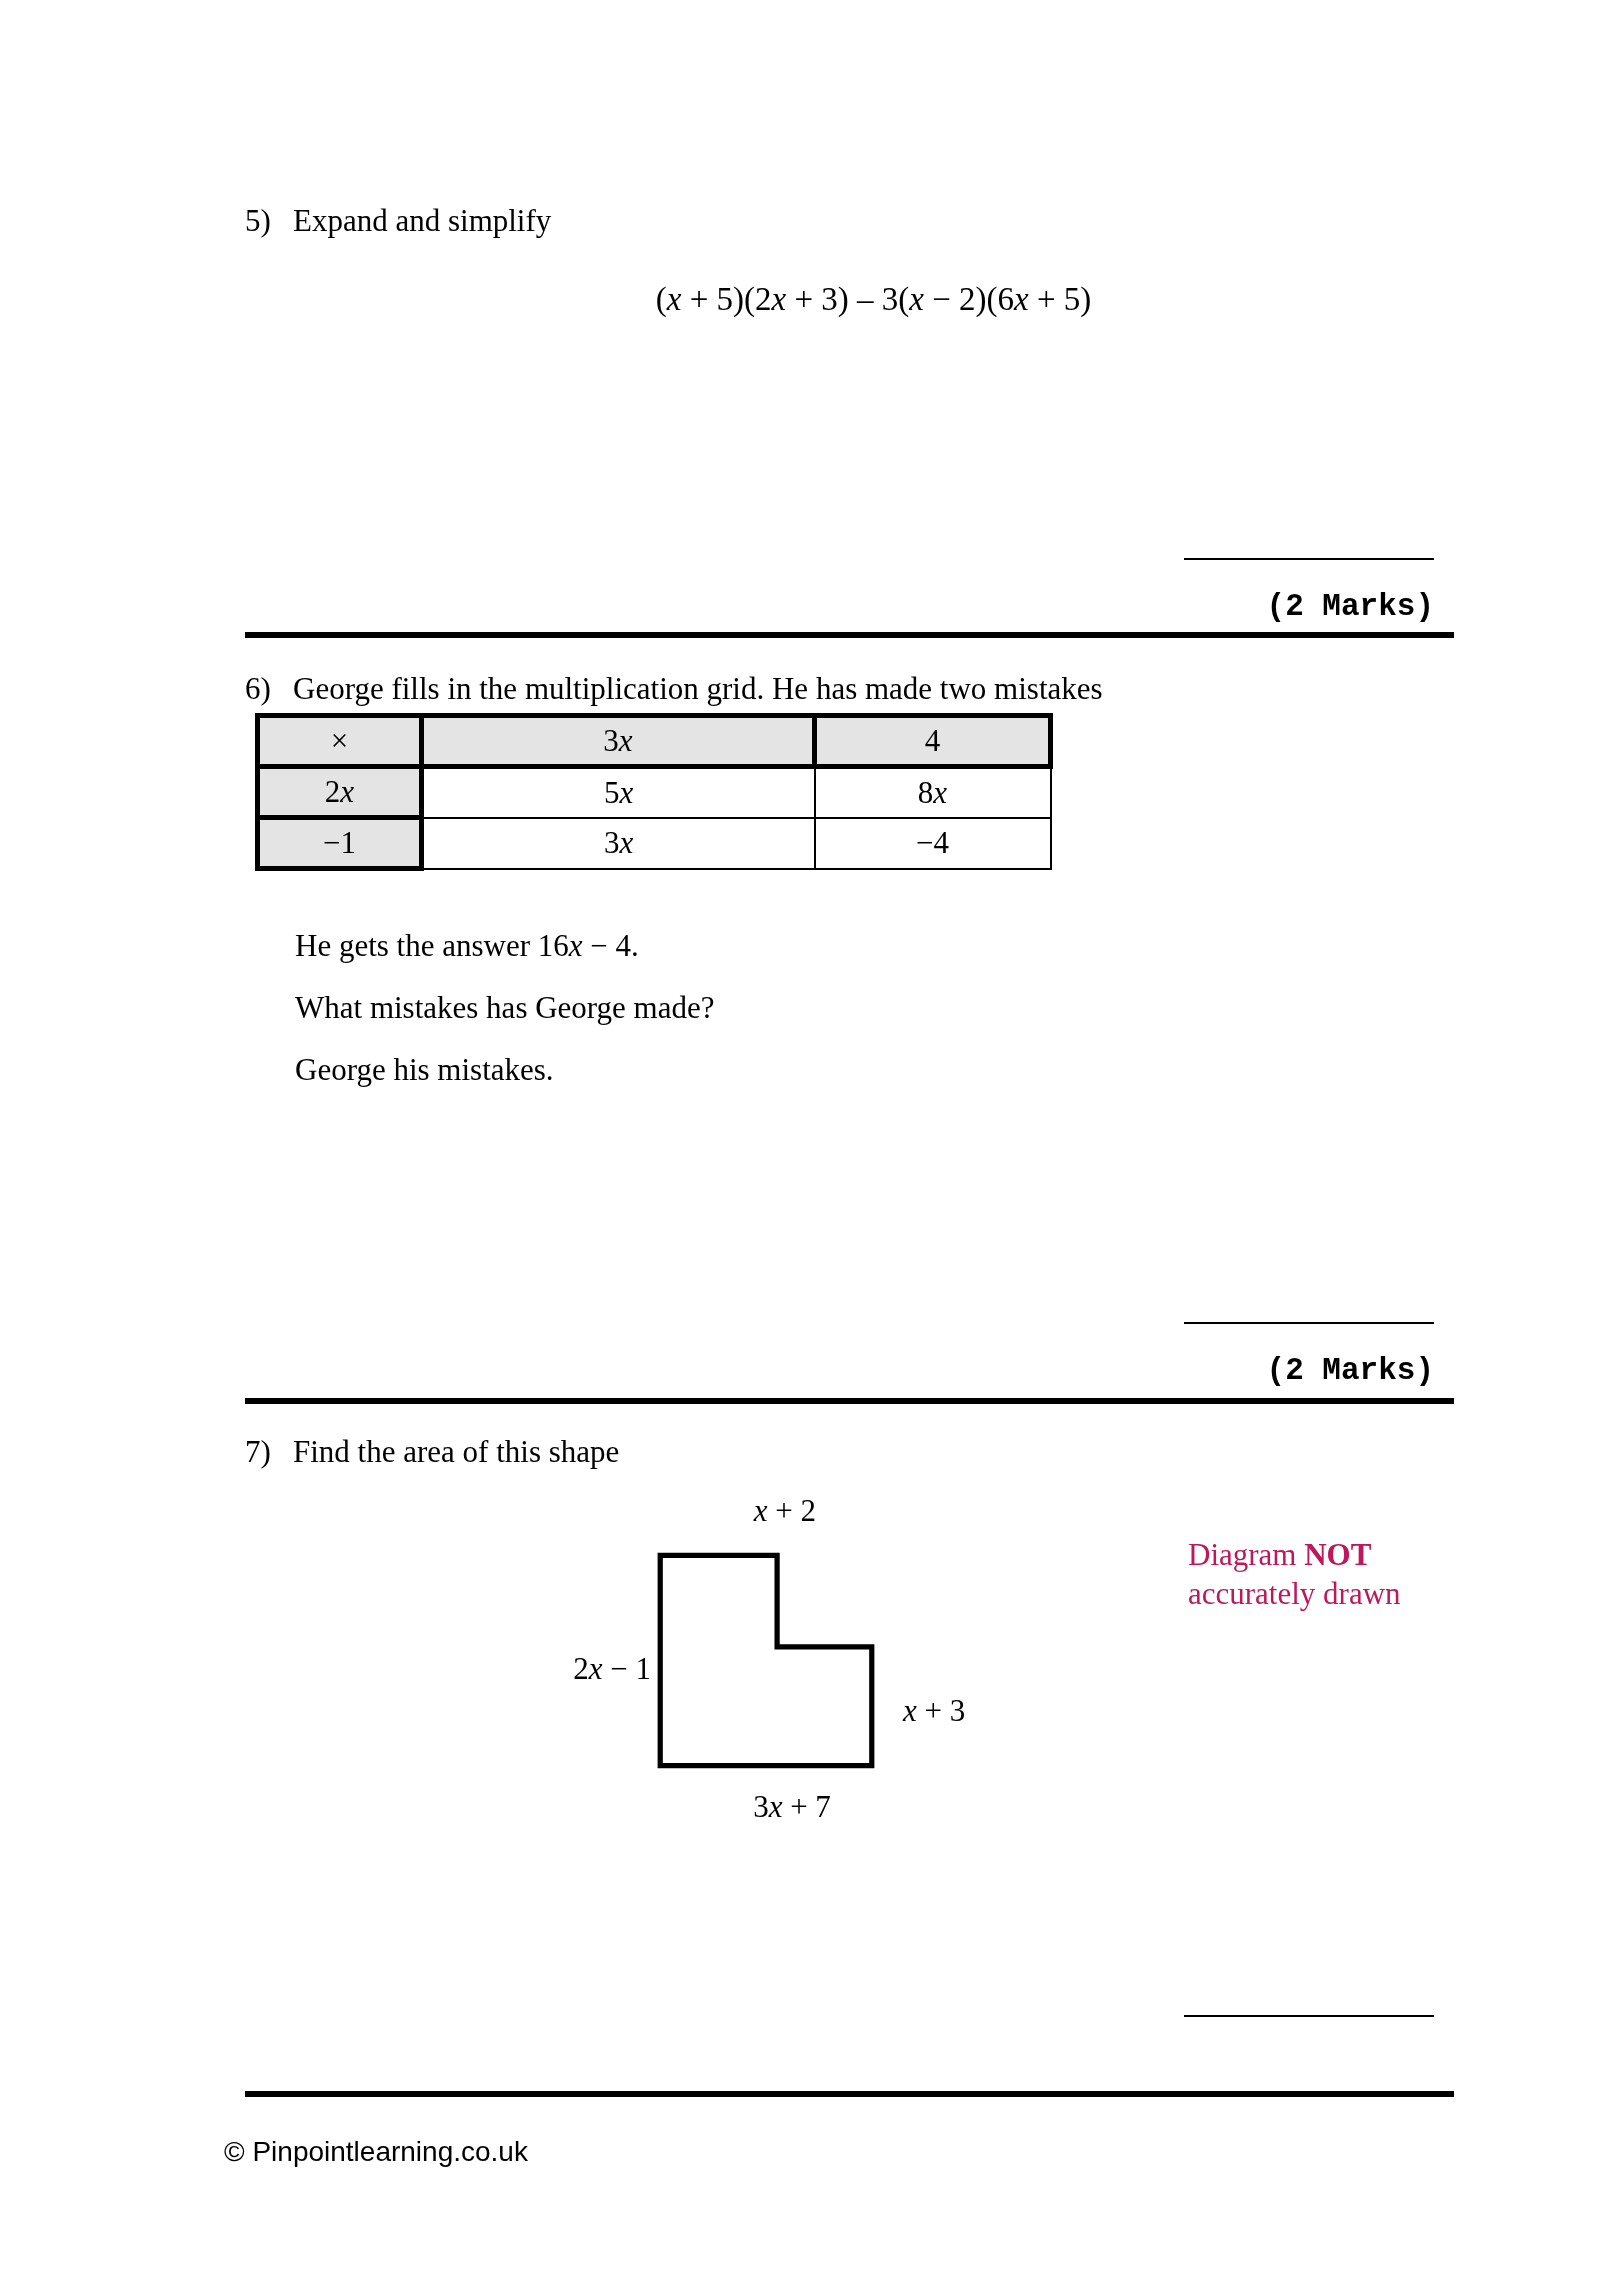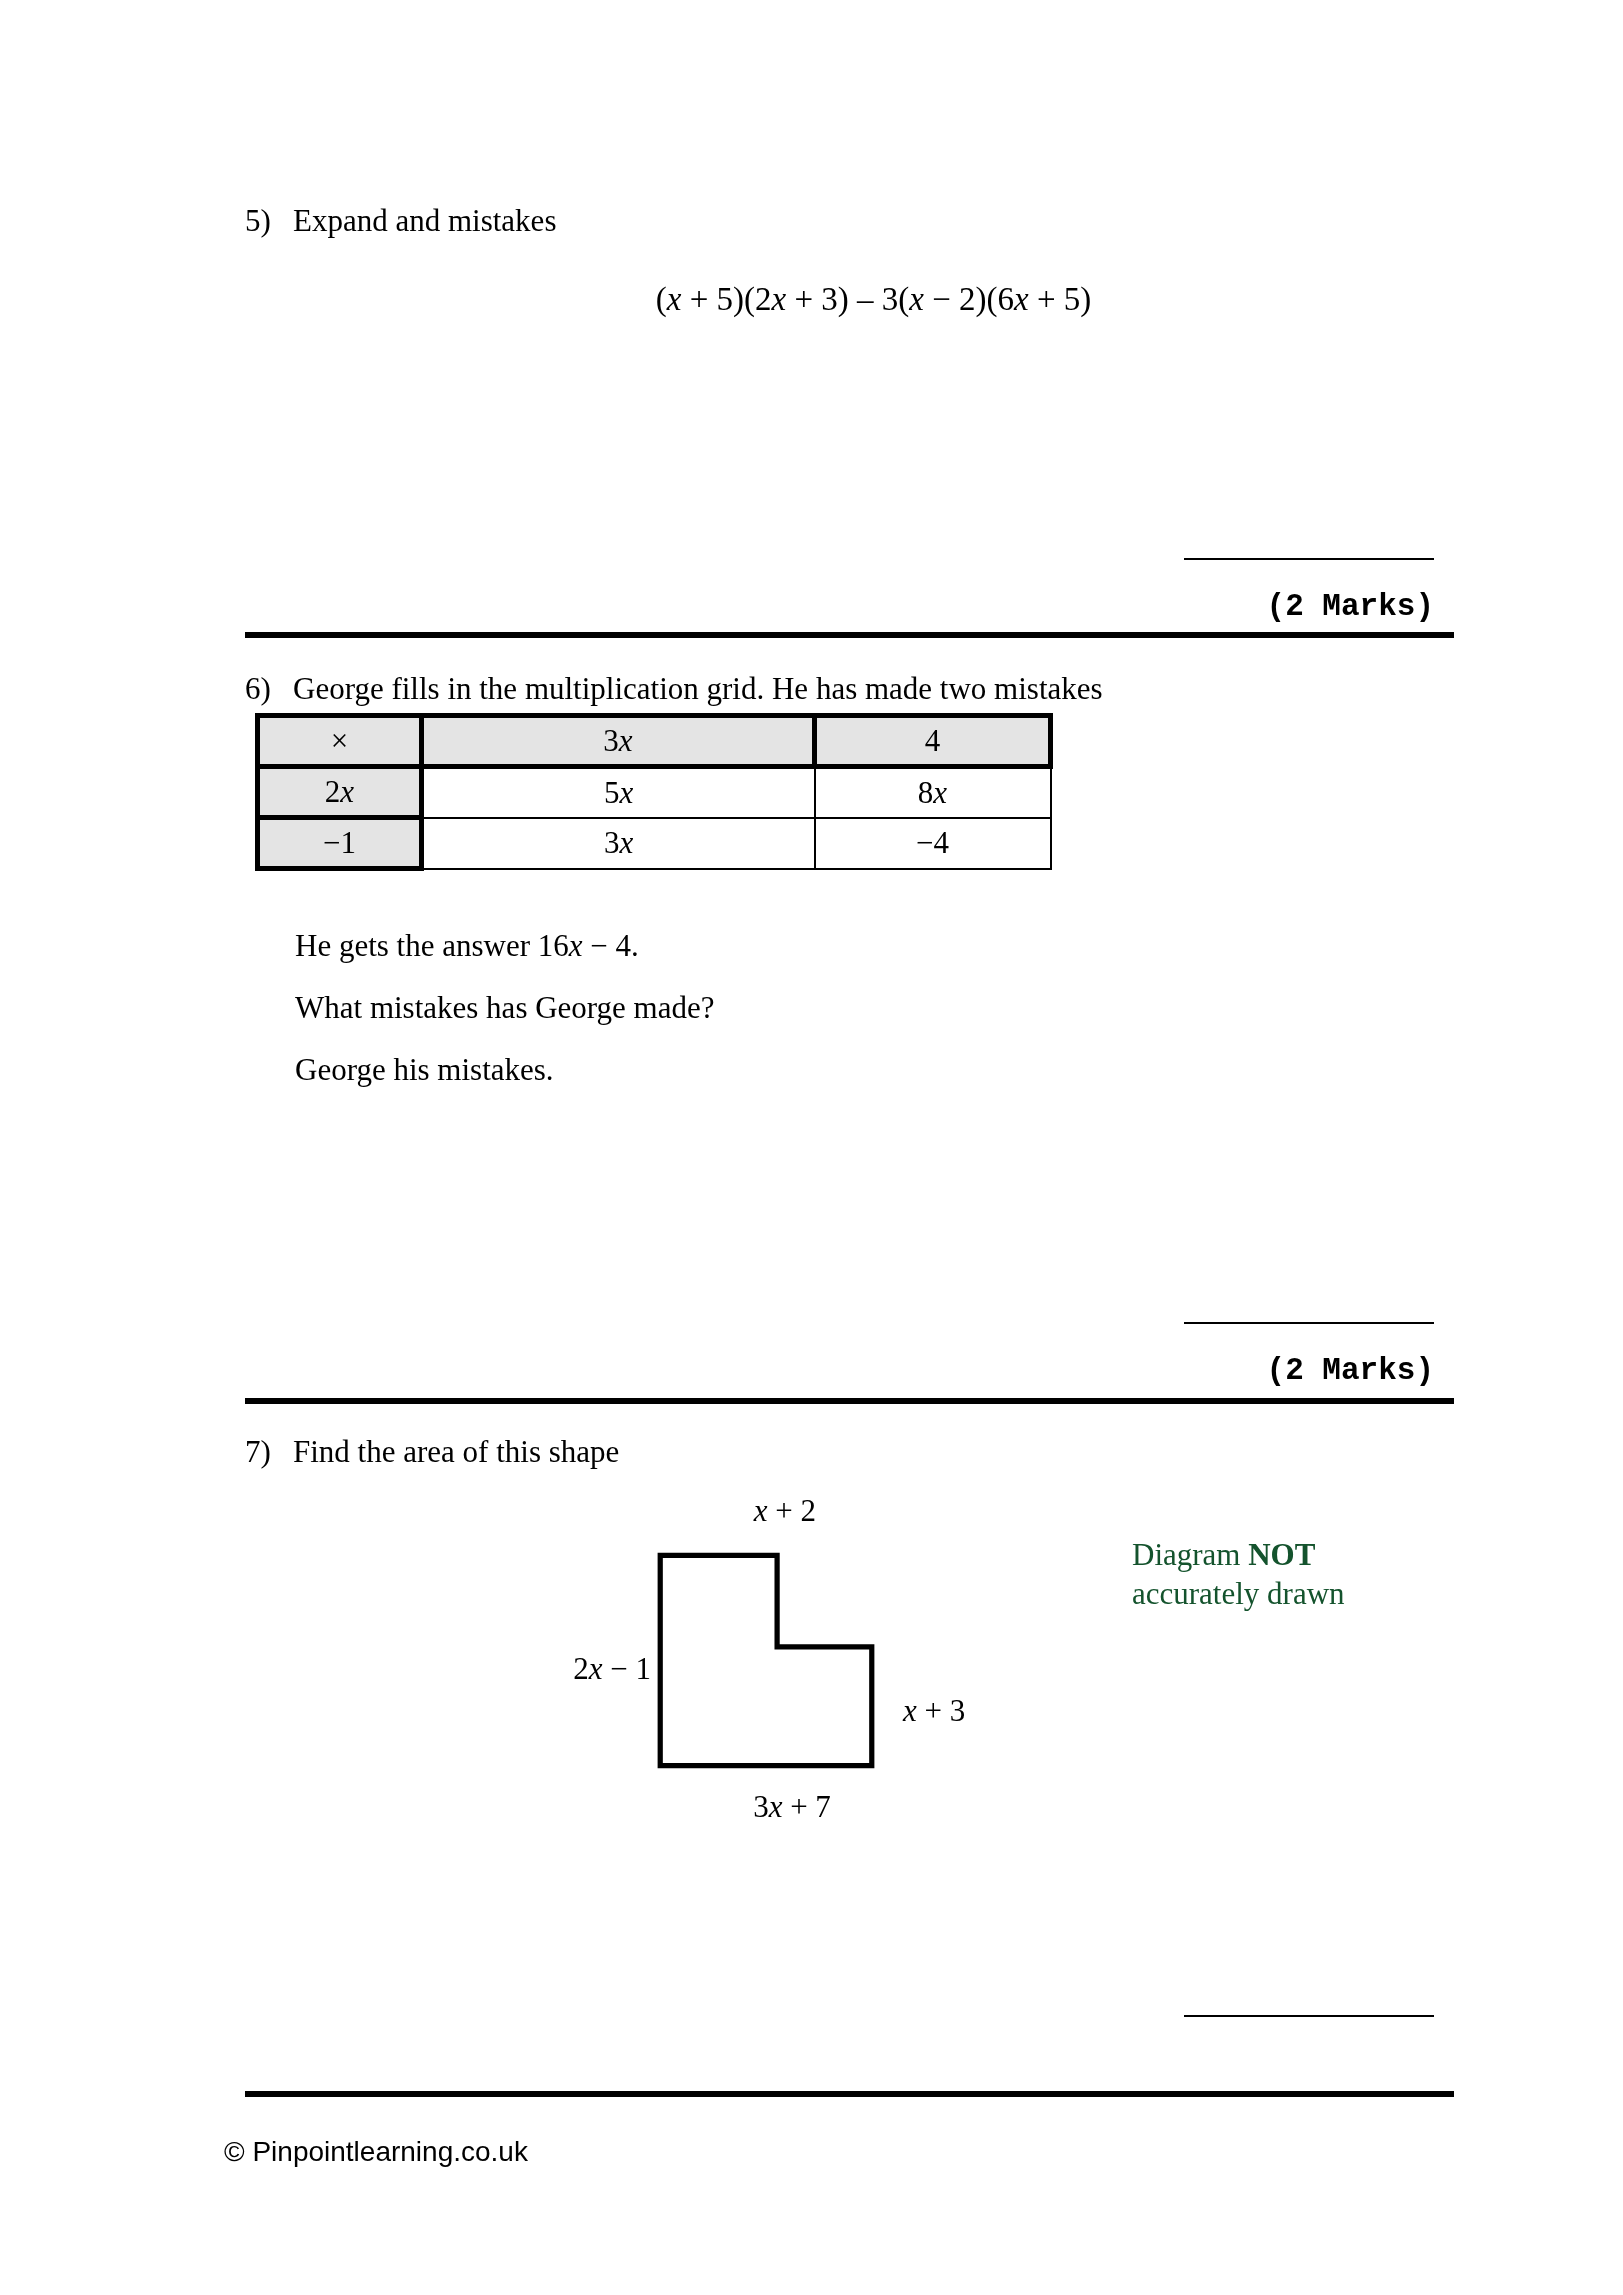--- a/index.html
+++ b/index.html
@@ -79,46 +79,46 @@
     border-width: 5.9px;
   }
   .shape-label {
     position: absolute;
     font-size: 31px;
     white-space: nowrap;
     text-align: right;
   }
   .note {
     position: absolute;
-    left: 1132px;
+    left: 1188px;
     top: 1535px;
     font-size: 31px;
     line-height: 39px;
-    color: #14532d;
+    color: #be185d;
     white-space: nowrap;
   }
   .note .b { font-weight: bold; }
   .footer {
     position: absolute;
     left: 196px;
     top: 2136px;
     font-family: "Liberation Sans", sans-serif;
     font-size: 28px;
     margin-left: 28px;
   }
   i { font-style: italic; }
 </style>
 </head>
 <body>
 
 <div class="page">
 
   <div class="heading" style="top:203px">
     <span class="qnum">5)</span>
-    <span>Expand and mistakes</span>
+    <span>Expand and simplify</span>
   </div>
 
   <div class="expr" style="top:281px">(<i>x</i> + 5)(2<i>x</i> + 3) – 3(<i>x</i> − 2)(6<i>x</i> + 5)</div>
 
   <div class="ansline" style="top:558px"></div>
   <div class="marks" style="top:589px">(2 Marks)</div>
   <div class="divider" style="top:632px"></div>
 
   <div class="heading" style="top:671px">
     <span class="qnum">6)</span>

